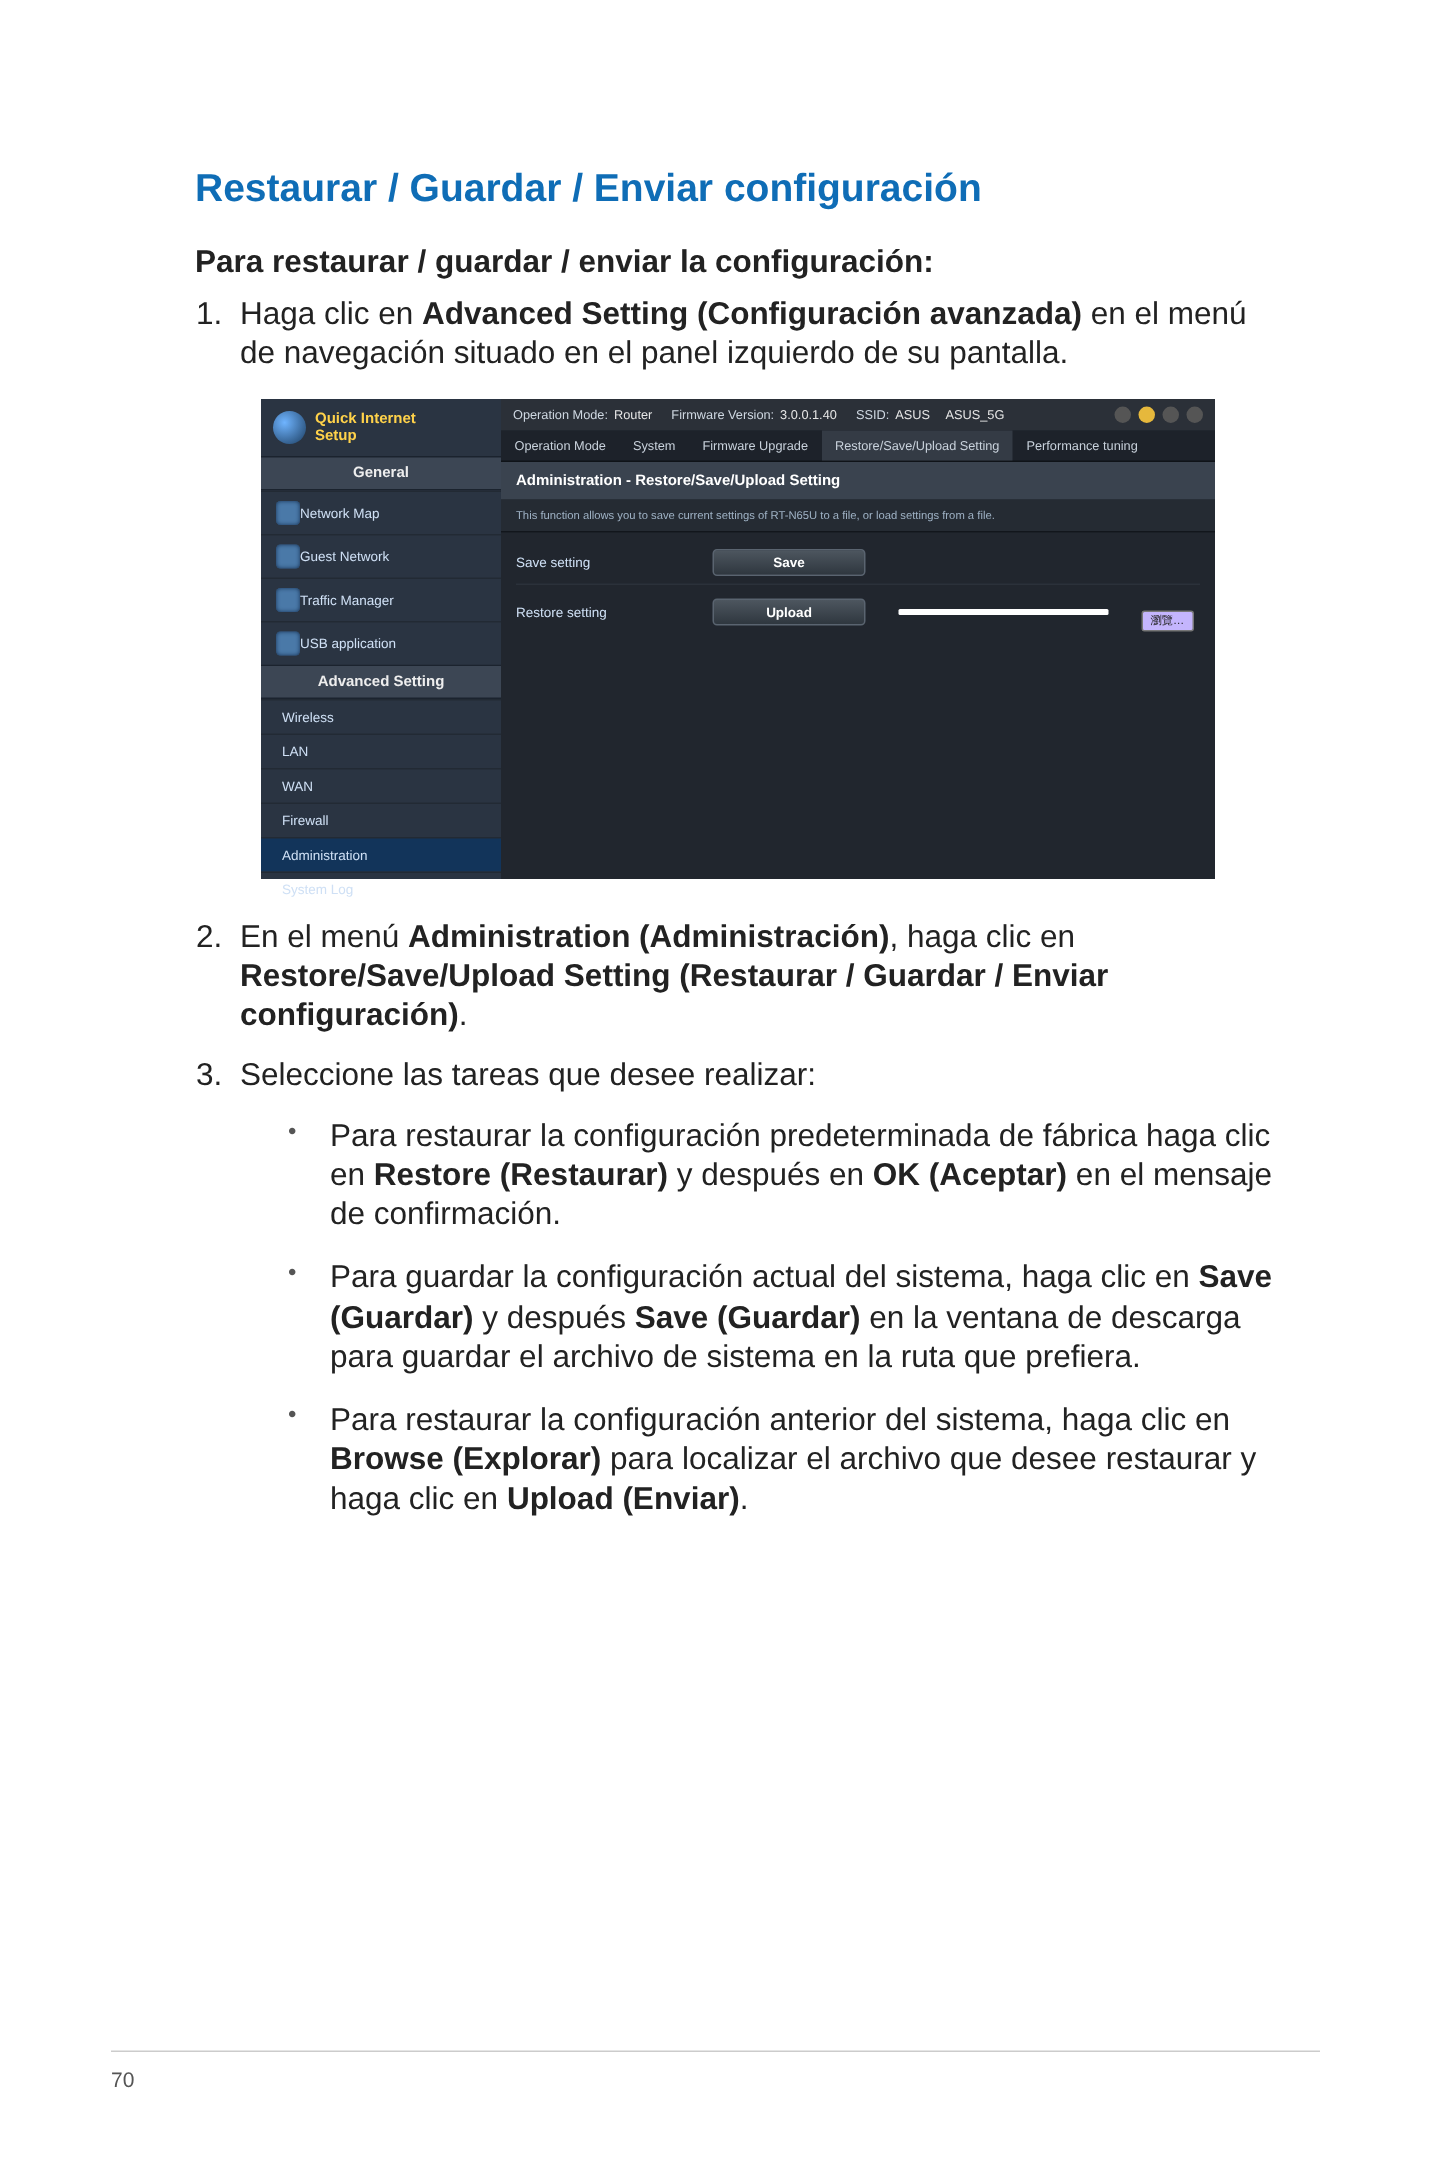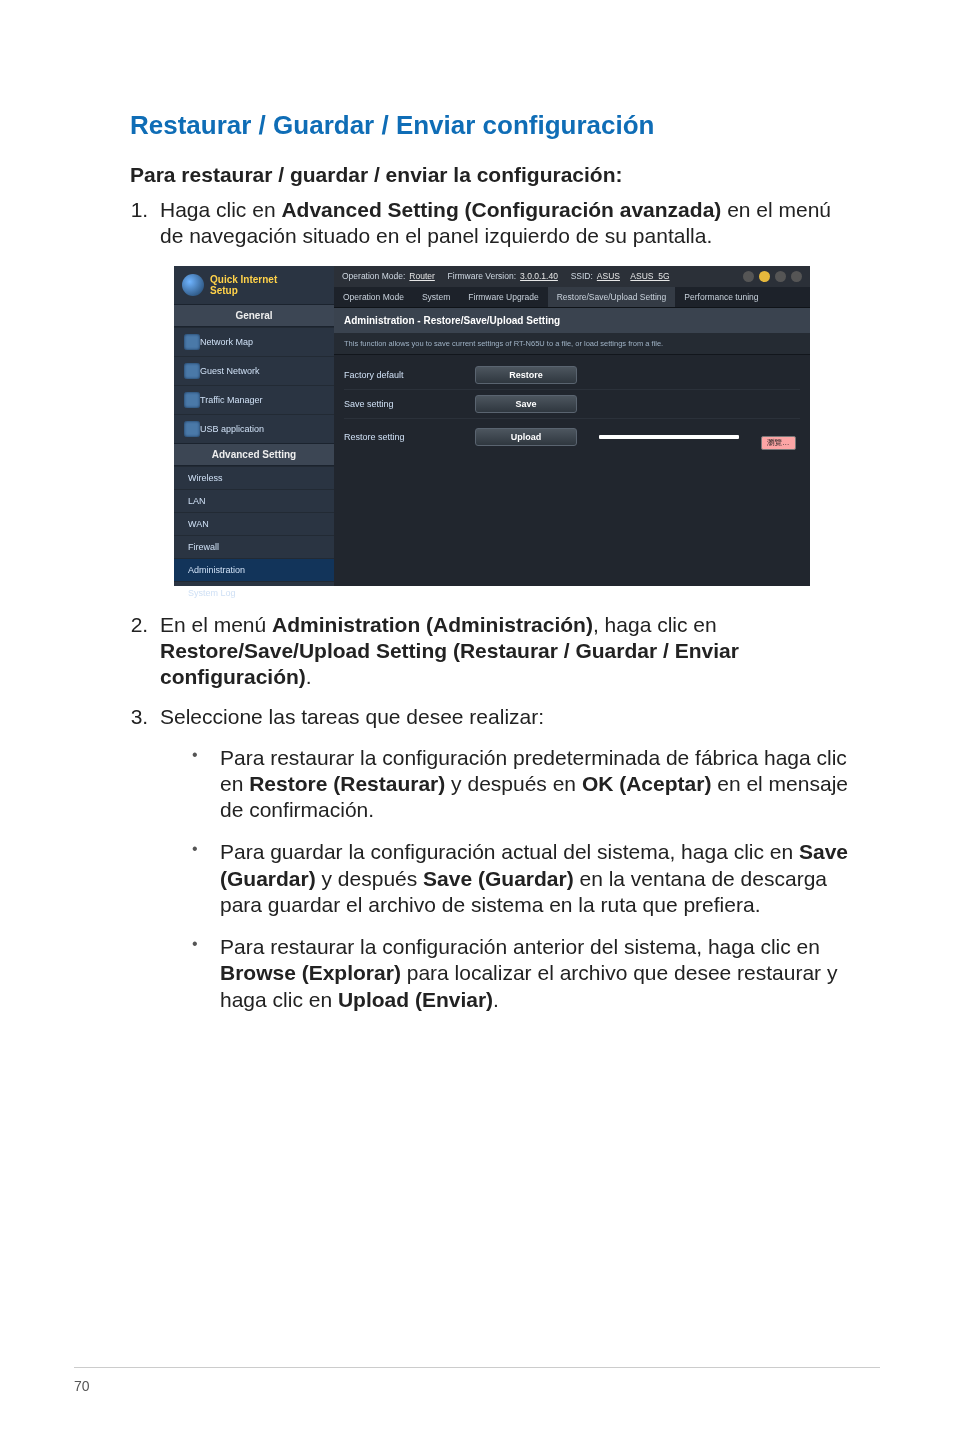--- a/index.html
+++ b/index.html
@@ -120,21 +120,21 @@
   .nav-sub { padding-left: 14px; }
 
   .rs-main { flex: 1; background: #21262e; display: flex; flex-direction: column; }
   .topbar {
     display: flex; align-items: center; justify-content: space-between;
     padding: 5px 8px;
     background: #2b3038;
     font-size: 8.5px; color: #cfd8e2;
   }
   .topbar .seg { display: flex; align-items: center; gap: 4px; }
-  .topbar .u { text-decoration: underline; color: #e6e6e6; text-align: right; }
+  .topbar .u { color: #e6e6e6; text-align: right; }
   .top-ico { display: flex; gap: 5px; }
   .top-ico span { width: 11px; height: 11px; border-radius: 50%; background: #555; }
   .top-ico .star { background: #e6b83c; }
   .tabs {
     display: flex;
     background: #1d222a;
     border-bottom: 1px solid #0f1318;
     font-size: 8.5px;
   }
   .tabs .tab { padding: 5px 9px; color: #c9d2dc; }
@@ -168,21 +168,21 @@
     border-radius: 3px;
     padding: 3px 10px;
     color: #fff;
     font-size: 9px;
     font-weight: bold;
   }
   .rfile {
     width: 140px; height: 4px; background: #fff; border-radius: 1px; margin-left: 6px;
   }
   .browse {
-    font-size: 7.5px; background: #fca5a5; color: #222;
+    font-size: 7.5px; background: #c4b5fd; color: #222;
     border: 1px solid #777; border-radius: 2px; padding: 1px 5px; margin-left: 6px; margin-top: 12px;
   }
   .filler { flex: 1; background: #21262e; }
 </style>
 </head>
 <body>
 
 <div class="page">
 
   <h2 class="head-blue">Restaurar / Guardar / Enviar configuración</h2>
@@ -264,24 +264,20 @@
       <div class="tabs">
         <div class="tab">Operation Mode</div>
         <div class="tab">System</div>
         <div class="tab">Firmware Upgrade</div>
         <div class="tab active">Restore/Save/Upload Setting</div>
         <div class="tab">Performance tuning</div>
       </div>
       <div class="panel-title">Administration - Restore/Save/Upload Setting</div>
       <div class="panel-desc">This function allows you to save current settings of RT-N65U to a file, or load settings from a file.</div>
       <div class="rows">
-        <div class="rrow">
-          <div class="rlabel">Factory default</div>
-          <div class="rbtn">Restore</div>
-        </div>
         <div class="rrow">
           <div class="rlabel">Save setting</div>
           <div class="rbtn">Save</div>
         </div>
         <div class="rrow">
           <div class="rlabel">Restore setting</div>
           <div class="rbtn">Upload</div>
           <div class="rfile"></div>
           <div class="browse">瀏覽…</div>
         </div>

